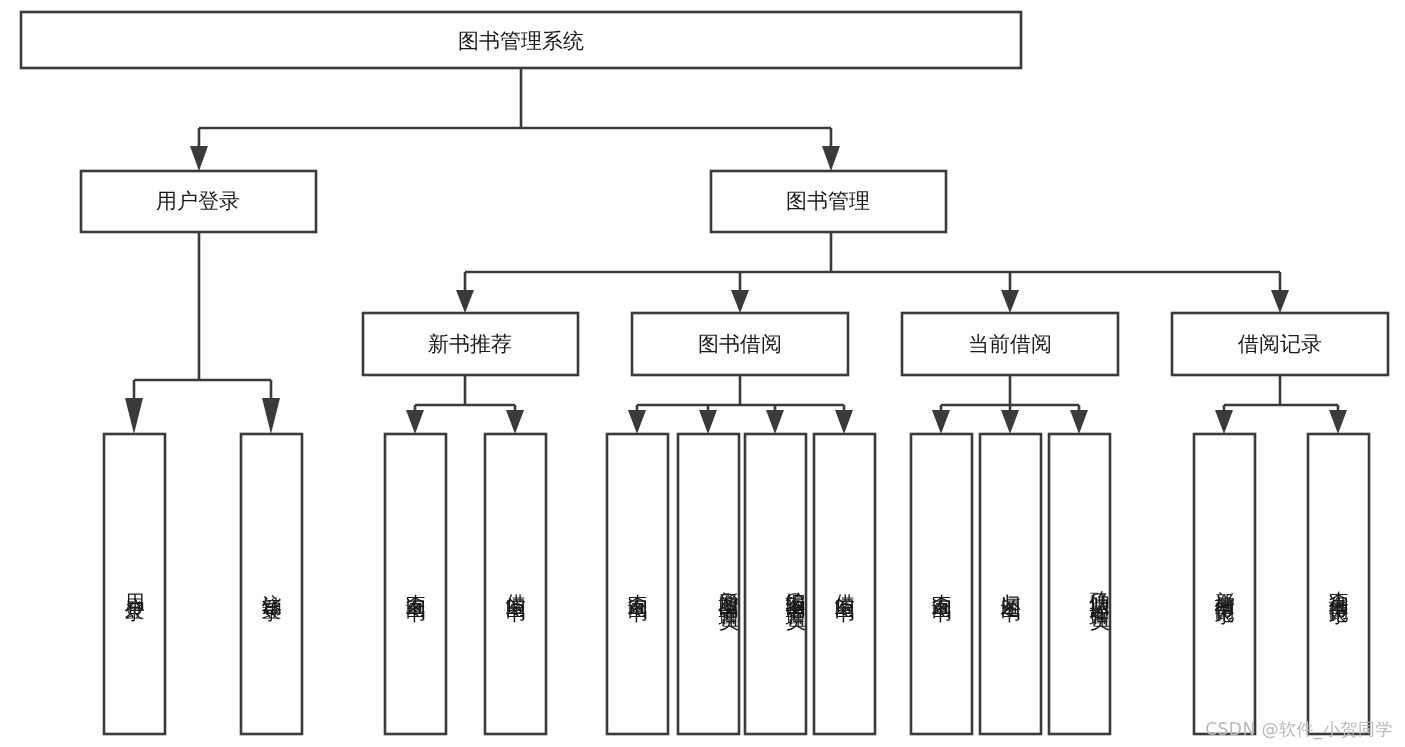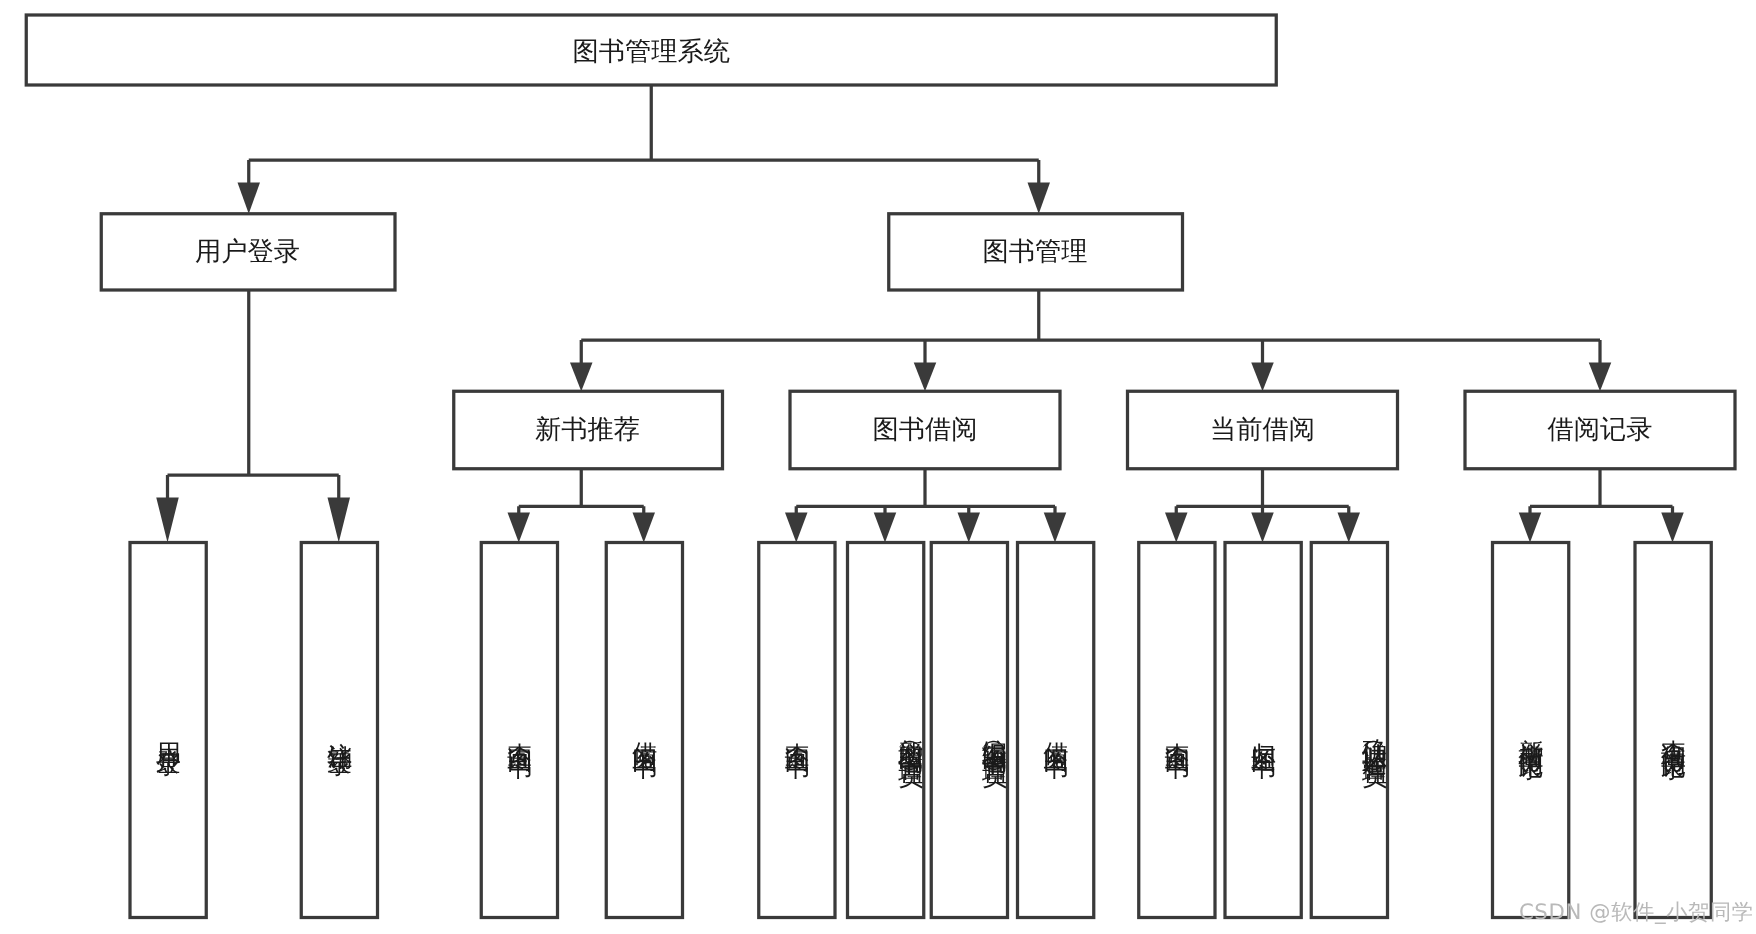--- a/index.html
+++ b/index.html
@@ -63,21 +63,21 @@
     color: #1a1a1a;
     display: flex;
     align-items: center;
     justify-content: center;
     white-space: nowrap;
     pointer-events: none;
     user-select: none;
   }
   .watermark {
     position: absolute;
-    right: 14px;
+    right: 24px;
     bottom: 6px;
     font-family: "DejaVu Sans", "Liberation Sans", sans-serif;
     font-size: 17px;
     color: #b9b9b9;
     letter-spacing: 0.5px;
     white-space: nowrap;
     user-select: none;
   }
 </style>
 </head>

